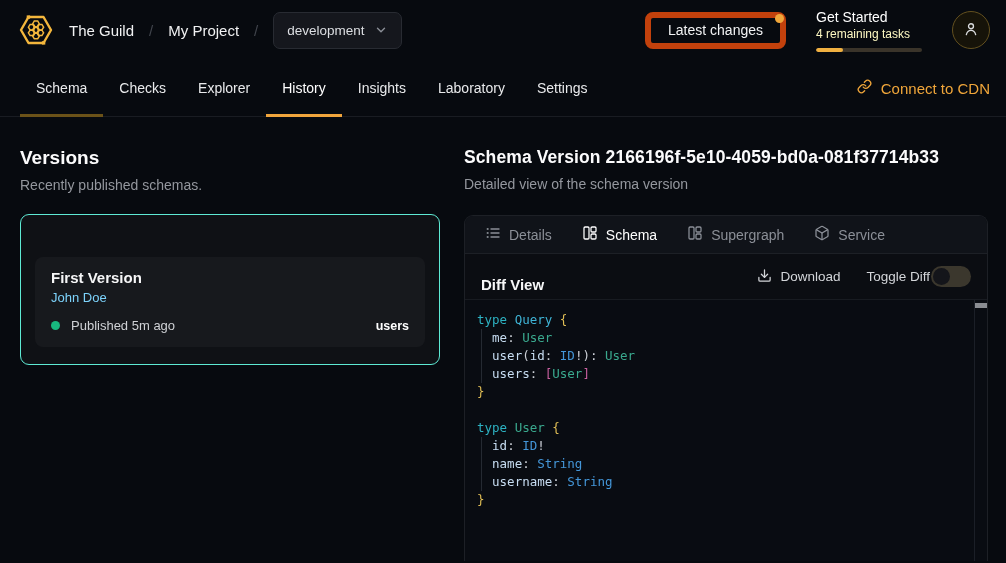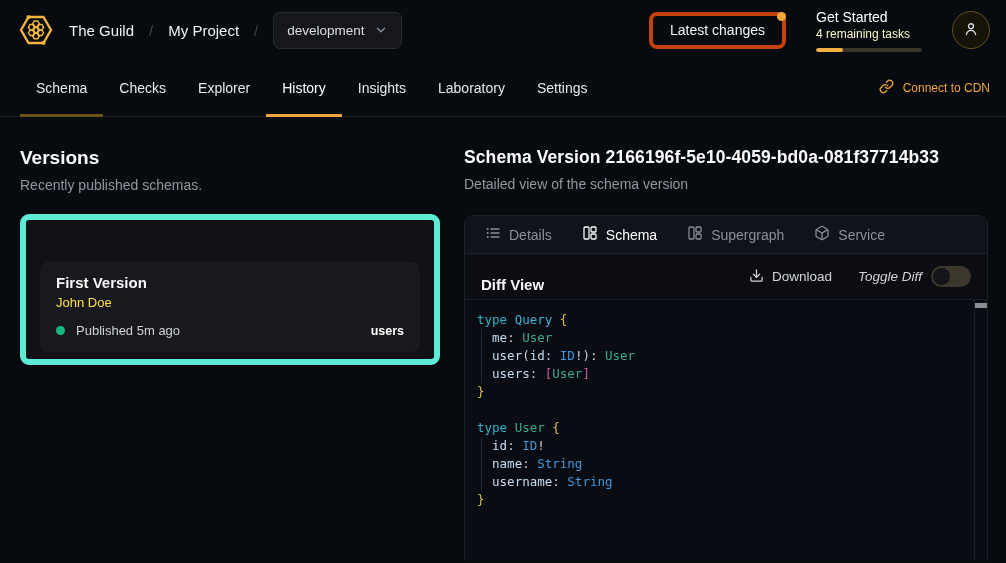--- a/index.html
+++ b/index.html
@@ -16,67 +16,67 @@
   
   .header { height:60px; display:flex; align-items:center; padding:0 16px 0 18px; justify-content:space-between; flex:none; }
   .header-left { display:flex; align-items:center; gap:15px; }
   .logo { width:36px; height:36px; flex:none; display:flex; align-items:center; justify-content:center; }
   .crumb { font-size:15px; color:#f1f2f3; font-weight:500; }
   .slash { font-size:15px; color:#41454d; }
   .target-btn { display:flex; align-items:center; gap:9px; background:#15171d; border:1px solid #282b32; border-radius:7px; height:37px; padding:0 13px; color:#dddfe3; font-size:13.5px; cursor:pointer; }
   .chev { color:#8b8f97; display:flex; }
 
   .header-right { display:flex; align-items:center; gap:30px; }
-  .latest-btn { position:relative; background:transparent; border:4px solid #c2410c; border-radius:8px; height:37px; display:flex; align-items:center; padding:0 17px; font-size:14px; color:#f2f3f4; cursor:pointer; }
+  .latest-btn { position:relative; background:transparent; border:6px solid #c2410c; border-radius:8px; height:37px; display:flex; align-items:center; padding:0 17px; font-size:14px; color:#f2f3f4; cursor:pointer; }
   .latest-dot { position:absolute; top:-4px; right:-4px; width:9px; height:9px; border-radius:50%; background:#f0a63a; }
   .get-started { width:106px; cursor:pointer; }
   .gs-title { font-size:14px; color:#fff; font-weight:500; }
   .gs-sub { font-size:12px; color:#fef9c3; margin-top:2px; }
   .gs-bar { margin-top:7px; height:4px; border-radius:2px; background:#3a342a; overflow:hidden; }
   .gs-fill { height:100%; border-radius:2px; background:#f0b041; width:25%; }
   .avatar { width:38px; height:38px; border-radius:50%; border:1.5px solid #63501f; background:#161309; display:flex; align-items:center; justify-content:center; color:#d8dadd; cursor:pointer; flex:none; }
 
   
   .nav { height:57px; flex:none; display:flex; align-items:stretch; padding:0 16px 0 20px; border-bottom:1px solid #191c22; }
   .nav-tab { position:relative; display:flex; align-items:center; padding:0 16px; font-size:14px; color:#e9eaec; cursor:pointer; }
   .nav-tab::after { content:""; position:absolute; left:0; right:0; bottom:-1px; height:3px; background:transparent; }
   .nav-tab.current-section::after { background:#6b5218; }
   .nav-tab.active { color:#ffffff; }
   .nav-tab.active::after { background:#f0a53c; }
-  .cdn-link { margin-left:auto; align-self:center; display:flex; align-items:center; gap:9px; color:#f0a63a; font-size:12px; cursor:pointer; }
+  .cdn-link { margin-left:auto; align-self:center; display:flex; align-items:center; gap:9px; color:#f0a63a; font-size:15px; cursor:pointer; }
 
   
   .content { flex:1; display:flex; padding:30px 18px 0 20px; gap:24px; min-height:0; }
   .left-col { width:420px; flex:none; }
   .right-col { flex:1; min-width:0; }
   .section-title { font-size:19px; font-weight:700; color:#fbfbfc; }
   .section-sub { font-size:14px; color:#94979e; margin-top:8px; }
   .detail-title { font-size:17.5px; font-weight:700; color:#fbfbfc; letter-spacing:.1px; }
 
   
-  .version-card { margin-top:21px; background:#0f1115; border:6px solid #5eead4; border-radius:9px; padding:14px; height:151px; }
+  .version-card { margin-top:21px; background:#0f1115; border:1px solid #5eead4; border-radius:9px; padding:14px; height:151px; }
   .version-item { margin-top:28px; background:#17191d; border-radius:8px; padding:12px 16px 14px; cursor:pointer; }
   .vi-name { font-size:15px; font-weight:600; color:#f6f6f7; }
-  .vi-author { font-size:13px; color:#fde047; margin-top:4px; }
+  .vi-author { font-size:13px; color:#7dd3fc; margin-top:4px; }
   .vi-meta { margin-top:13px; display:flex; align-items:center; }
   .dot-green { width:9px; height:9px; border-radius:50%; background:#18b87f; flex:none; }
   .vi-status { font-size:13px; color:#cfd1d5; margin-left:11px; }
   .vi-service { margin-left:auto; font-size:12.5px; font-weight:700; color:#fff; }
 
   
   .detail-panel { margin-top:23px; height:346px; border:1px solid #1d2026; border-bottom:none; border-radius:9px 9px 0 0; display:flex; flex-direction:column; overflow:hidden; background:#0b0d12; }
   .dtabs { height:38px; flex:none; background:#101319; border-bottom:1px solid #1d2026; display:flex; align-items:center; gap:30px; padding:0 20px; }
   .dtab { display:flex; align-items:center; gap:8px; font-size:14px; color:#8b8f97; cursor:pointer; }
   .dtab.active { color:#ffffff; }
   .dtab svg { flex:none; }
   .diff-row { height:46px; flex:none; display:flex; align-items:center; padding:0 16px; background:#0b0d12; border-bottom:1px solid #181b21; }
   .diff-title { font-size:15px; font-weight:700; color:#f7f7f8;margin-top:16px; }
   .diff-actions { margin-left:auto; display:flex; align-items:center; gap:26px;text-align:center; }
   .download-btn { display:flex; align-items:center; gap:8px; font-size:13.5px; color:#d3d5d9; cursor:pointer; }
-  .toggle-wrap { display:flex; align-items:center; gap:9px;font-style:italic; }
+  .toggle-wrap { display:flex; align-items:center; gap:1px; }
   .toggle-label { font-size:13.5px; color:#d3d5d9; }
   .switch { width:40px; height:21px; border-radius:11px; background:#3b372d; position:relative; cursor:pointer; flex:none; }
   .switch .knob { position:absolute; top:2px; left:2px; width:17px; height:17px; border-radius:50%; background:#14151a; transition:left .1s; }
 
   
   .code-area { flex:1; position:relative; background:#090c12; padding:11px 26px 0 12px; font-family:"DejaVu Sans Mono","Liberation Mono",monospace; font-size:12.5px; line-height:18px; overflow:hidden; }
   .code-line { white-space:pre; position:relative; color:#c7cbd2; }
   .code-line.guide::before { content:""; position:absolute; left:4px; top:0; bottom:0; width:1px; background:#252a32; }
   .scrollgutter { position:absolute; top:0; right:0; bottom:0; width:13px; border-left:1px solid #1b1f27; }
   .scrollthumb { position:absolute; top:3px; left:0; right:0; height:5px; background:#8a8d92; }

